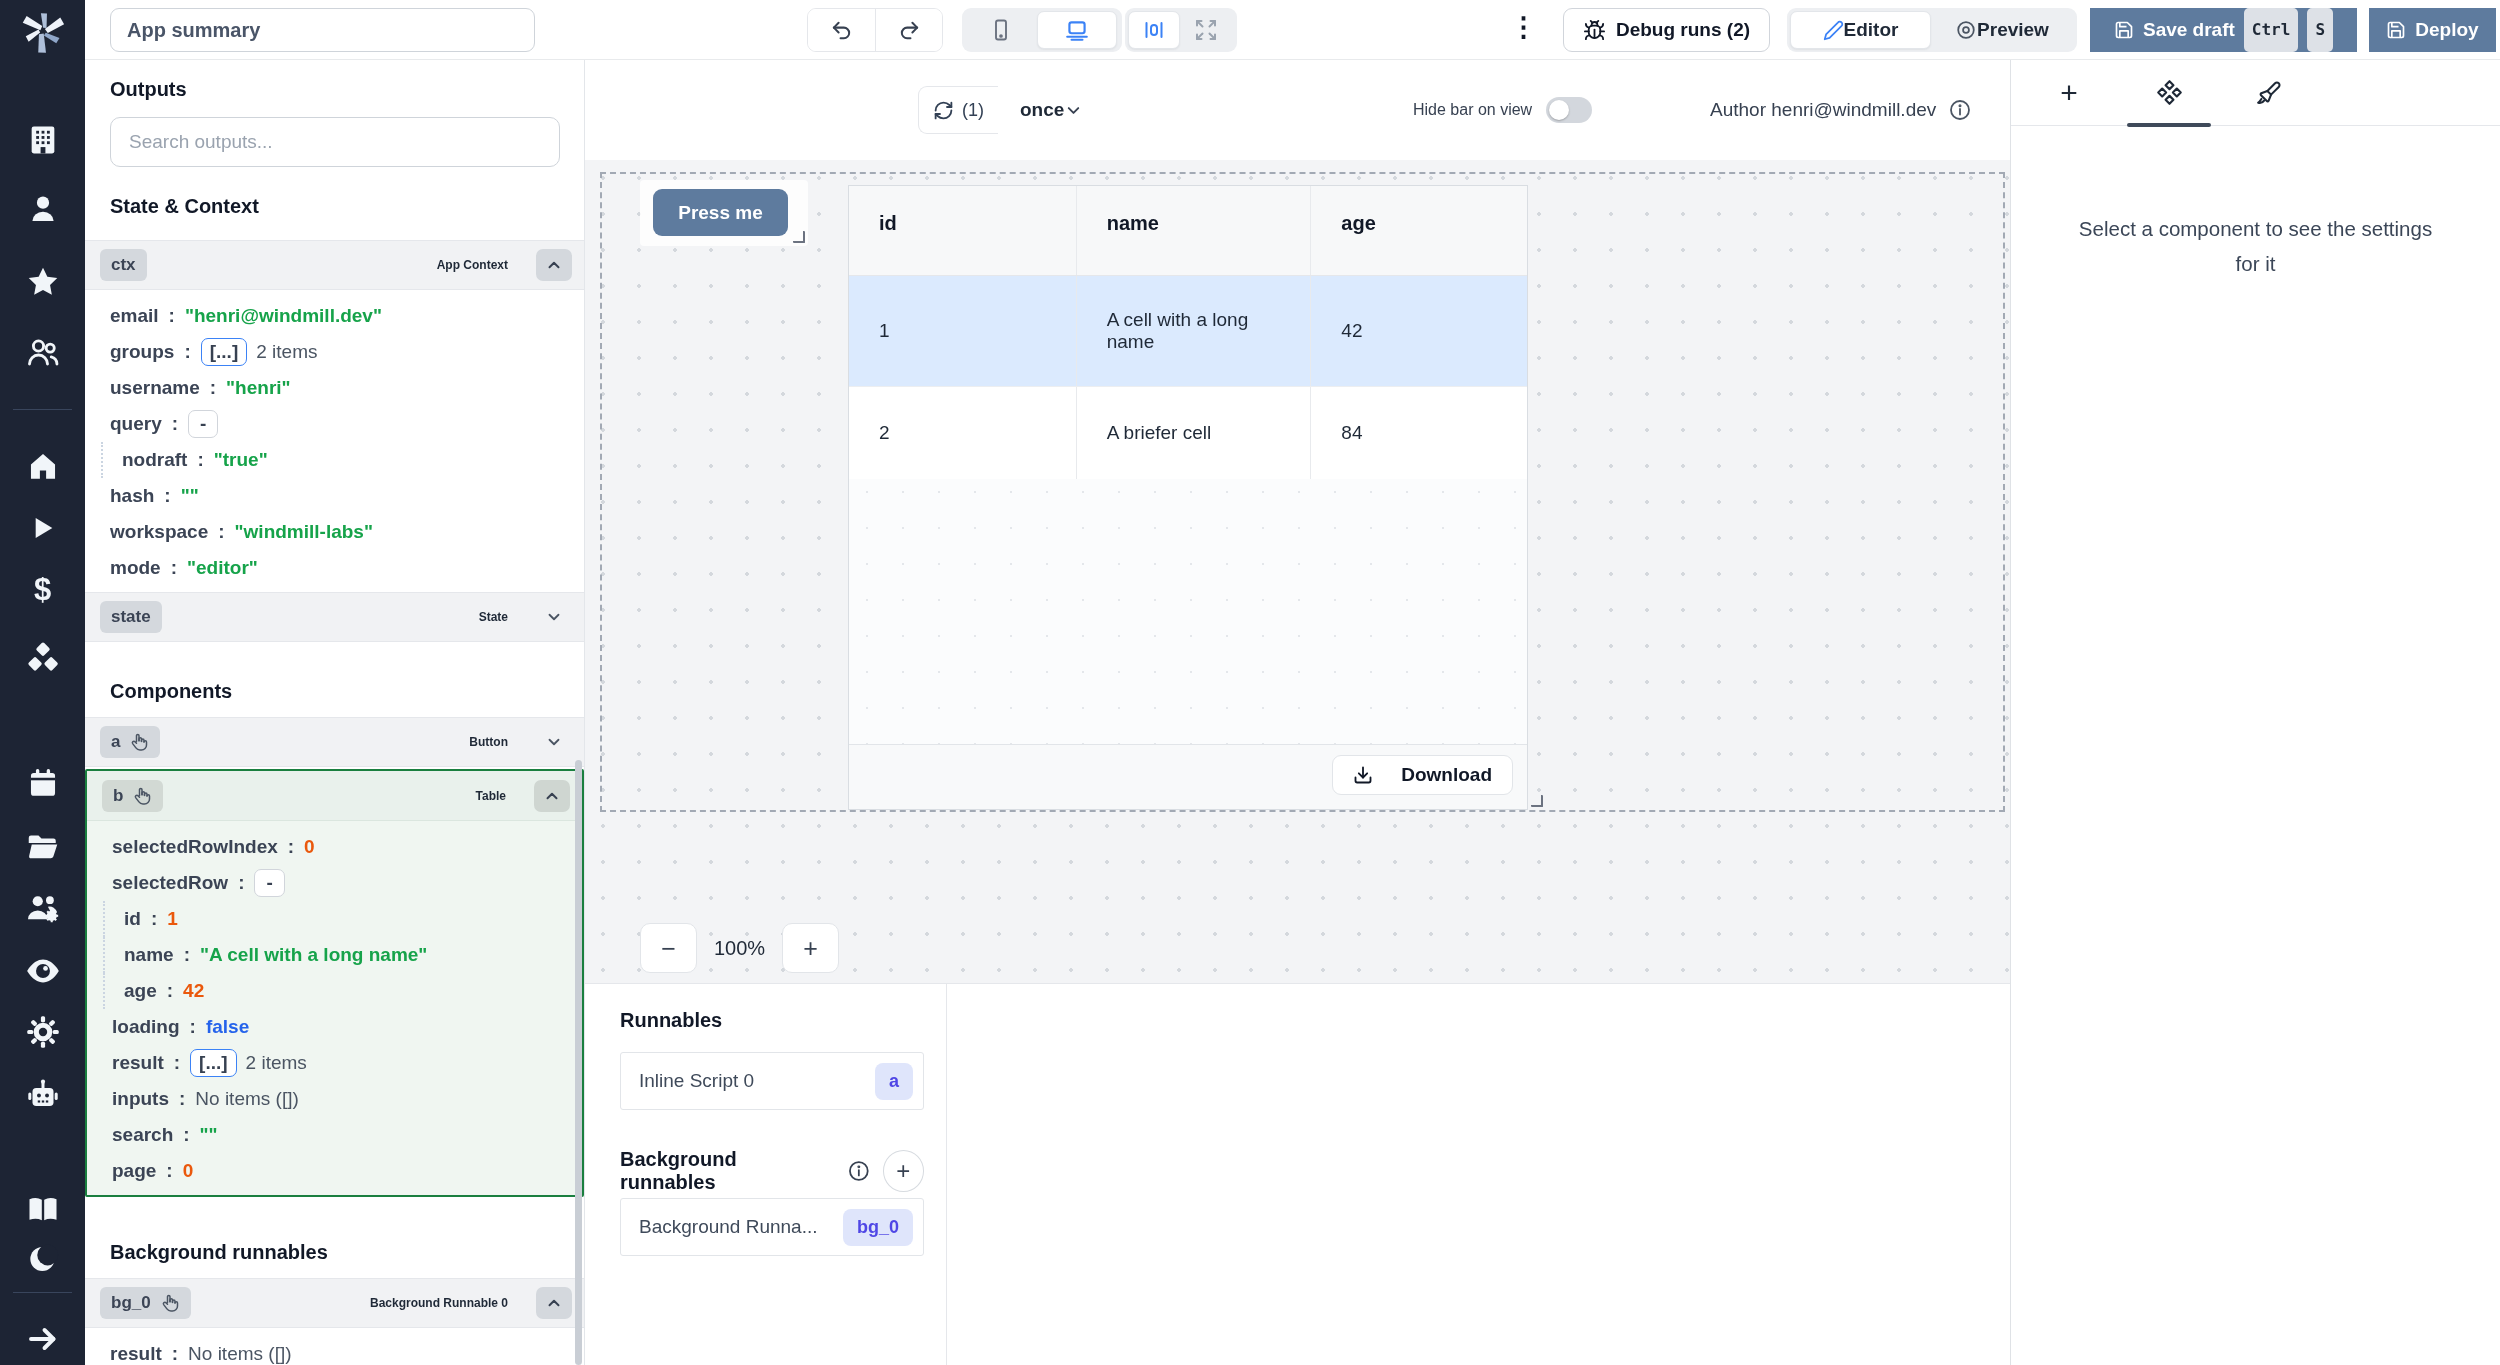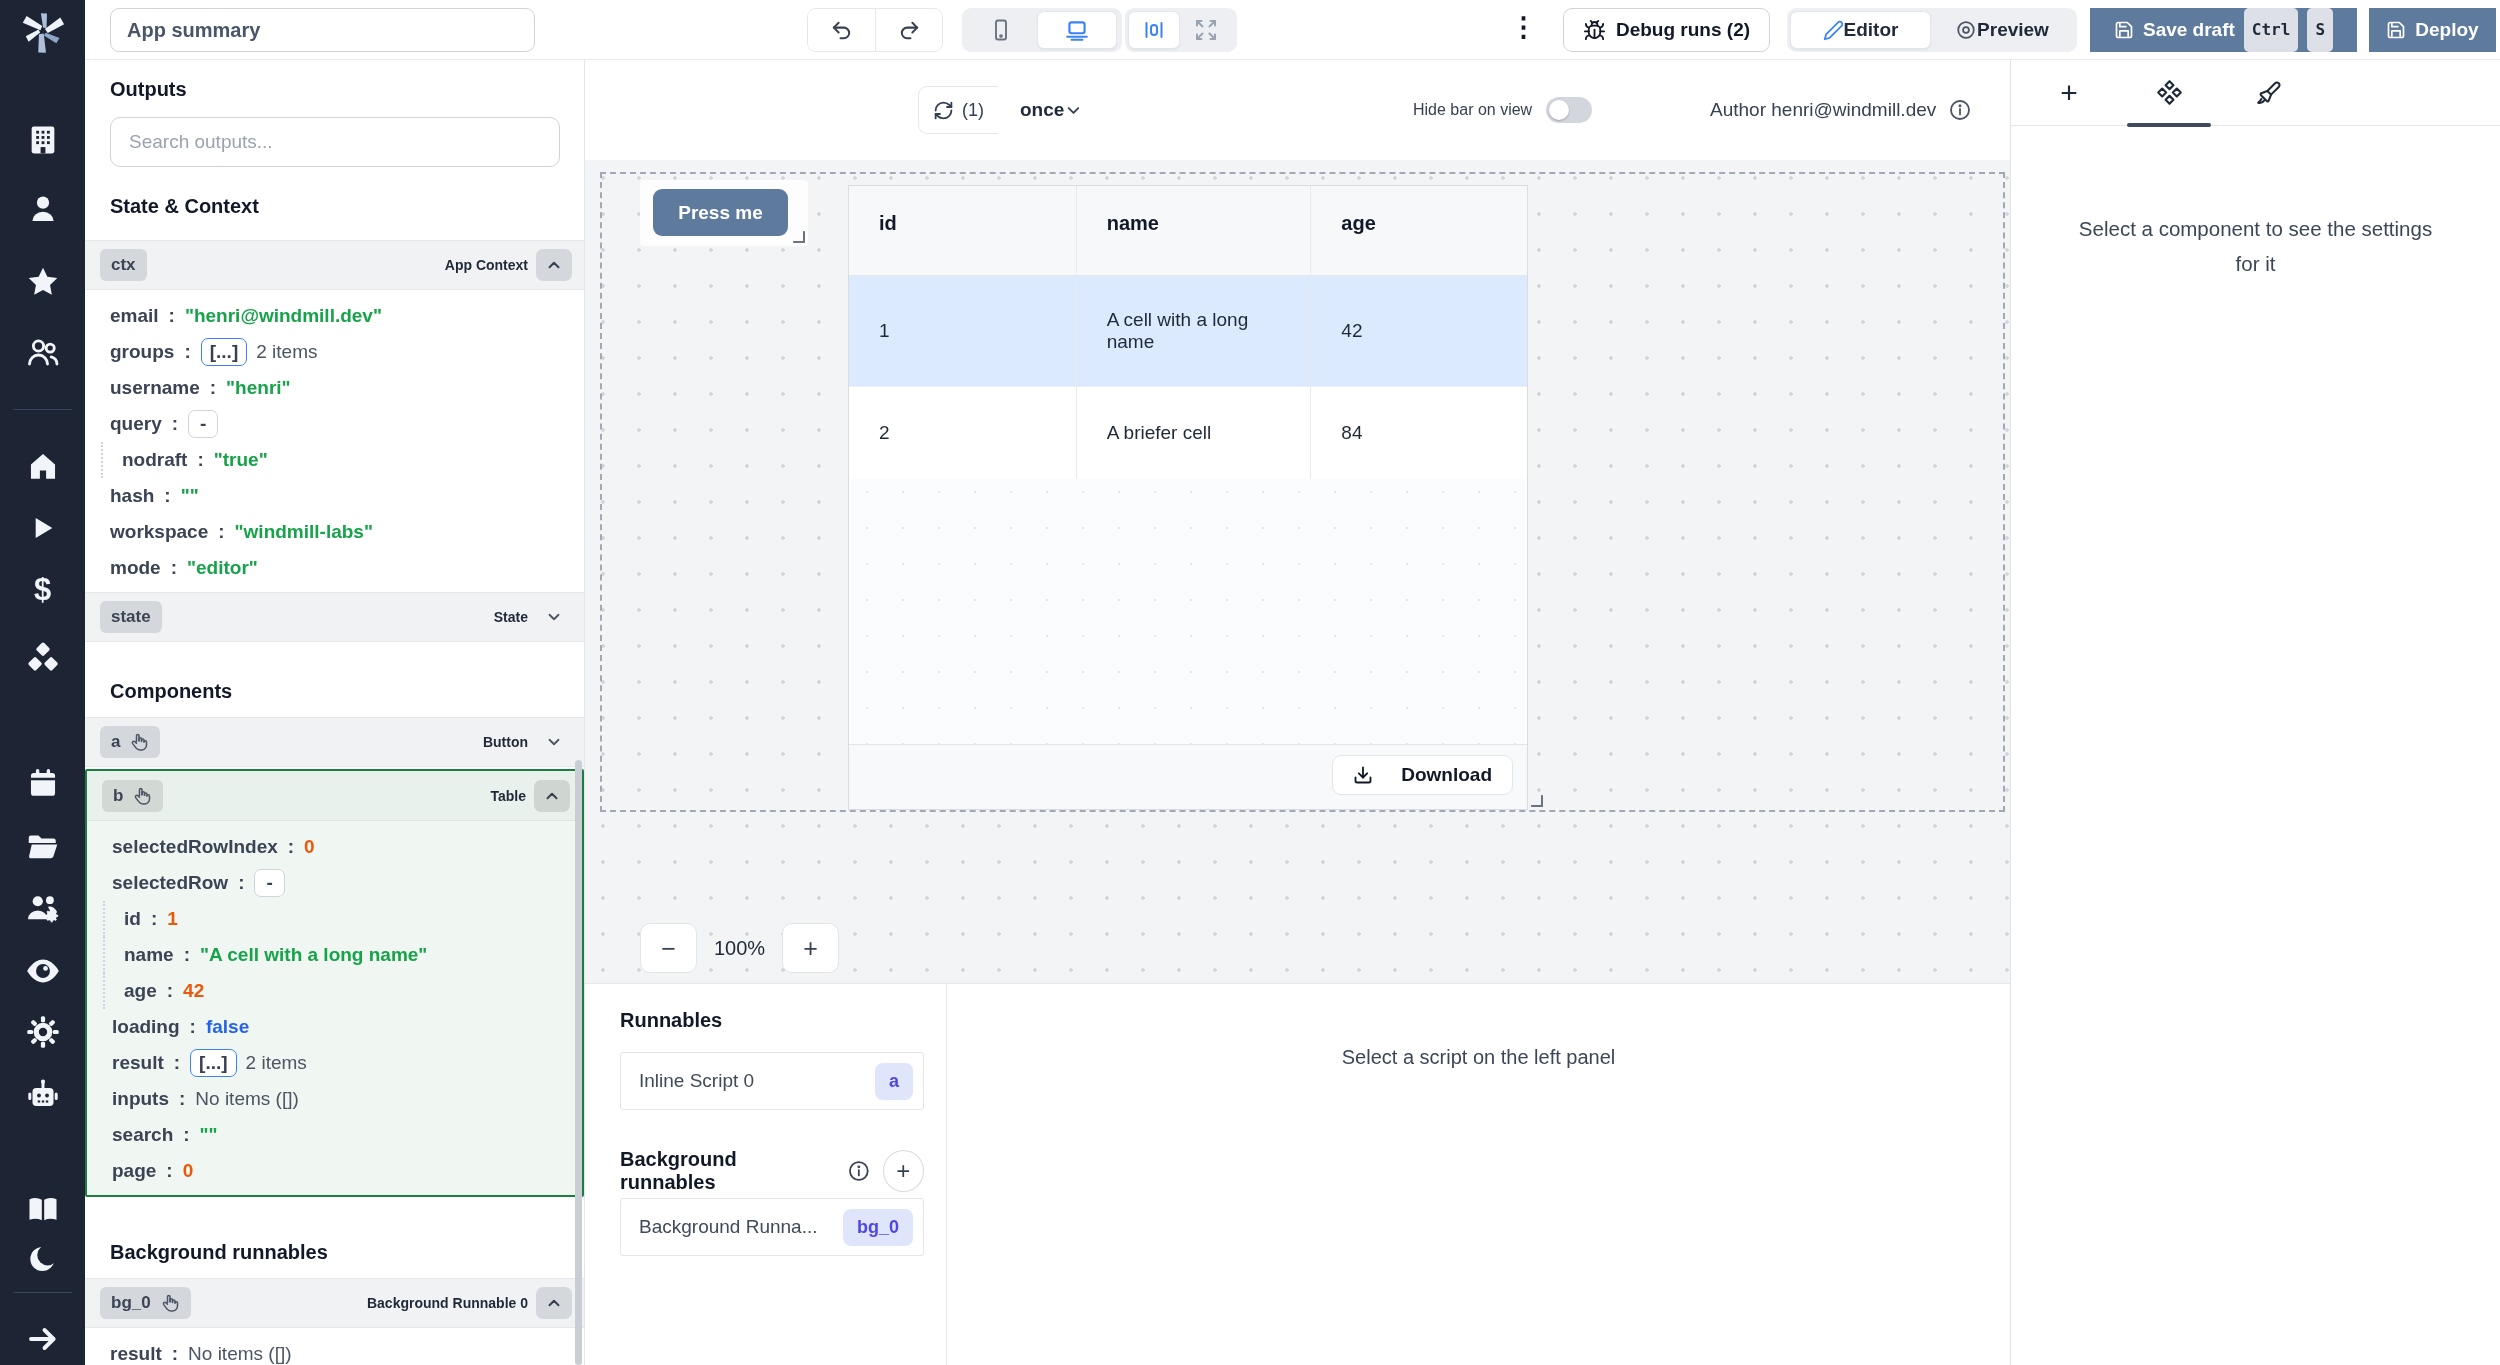--- a/index.html
+++ b/index.html
@@ -37,21 +37,21 @@
 
   
   #outputs{left:85px;top:60px;width:500px;height:1305px;background:#fff;border-right:1px solid #e3e6ea;overflow:hidden;z-index:3}
   .panel-title{margin:18px 0 0 25px;font-size:20px;font-weight:bold;color:#111827}
   .search-box{display:block;margin:16px 25px 0;width:450px;height:50px;border:1px solid #cfd4da;border-radius:10px;
      padding:0 18px;font-size:19px;color:#374151;font-family:"Liberation Sans",sans-serif;outline:none}
   .search-box::placeholder{color:#9aa3af}
   .sec-row{height:50px;display:flex;align-items:center;background:#f1f2f4;border-top:1px solid #e5e7eb;border-bottom:1px solid #e5e7eb;padding:0 12px 0 15px}
   .sec-row .spacer{flex:1}
   .gray-badge{background:#d4d8dd;border-radius:6px;padding:6px 11px;font-size:17px;font-weight:bold;color:#3b4455;display:flex;align-items:center;gap:9px}
-  .sec-label{font-size:14px;font-weight:bold;color:#1f2937;margin-right:8px}
+  .sec-label{font-size:12px;font-weight:bold;color:#1f2937;margin-right:28px}
   .chev-btn{width:36px;height:32px;border-radius:7px;display:flex;align-items:center;justify-content:center}
   .chev-btn.boxed{background:#d4d8dd}
   .kv-list{padding:8px 0 6px 0}
   .kv{height:36px;display:flex;align-items:center;padding-left:25px;font-size:19px}
   .kv.indent{margin-left:16px;border-left:2px dotted #cbd5e1;padding-left:19px}
   .k{font-weight:600;color:#3b4455}
   .c{font-weight:bold;color:#3b4455;margin:0 10px}
   .v.str{color:#16a34a;font-weight:600}
   .v.num{color:#ea580c;font-weight:600}
   .v.bool{color:#2563eb;font-weight:600}
@@ -710,23 +710,20 @@
             <circle cx="12" cy="7.8" r="0.6" fill="#374151"></circle>
           </svg>
         <span class="plus-circle">+</span>
       </div>
       <div class="run-item" style="margin-top:4px">
         <span>Background Runna...</span>
         <span class="spacer"></span>
         <span class="indigo-badge">bg_0</span>
       </div>
     </div>
-    <div id="bottom-right">
-      <div class="select-script-msg">Select a script on the left panel</div>
-    </div>
   </div>
 </div>
 
 <div id="settings" class="abs">
   <div class="tabbar">
     <div class="tab">
       <span class="tab-plus">+</span>
     </div>
     <div class="tab active">
       <svg width="27" height="27" viewBox="0 0 24 24" fill="none" stroke="#1f2937" stroke-width="1.9" stroke-linejoin="round">

